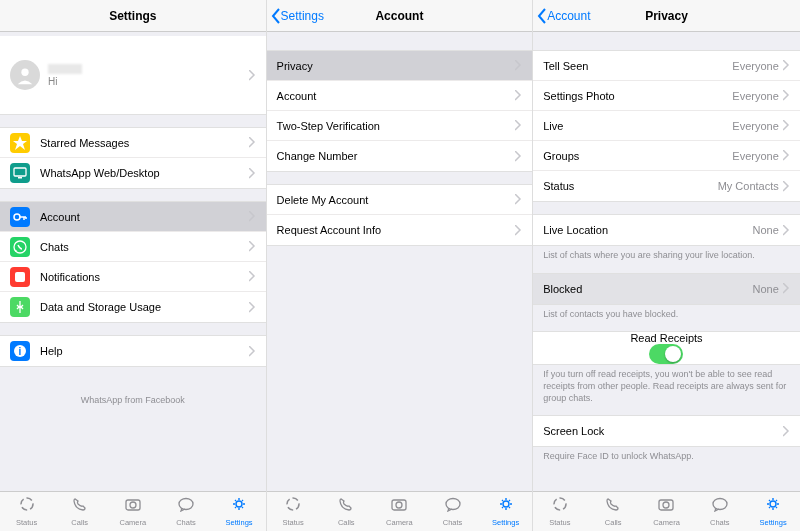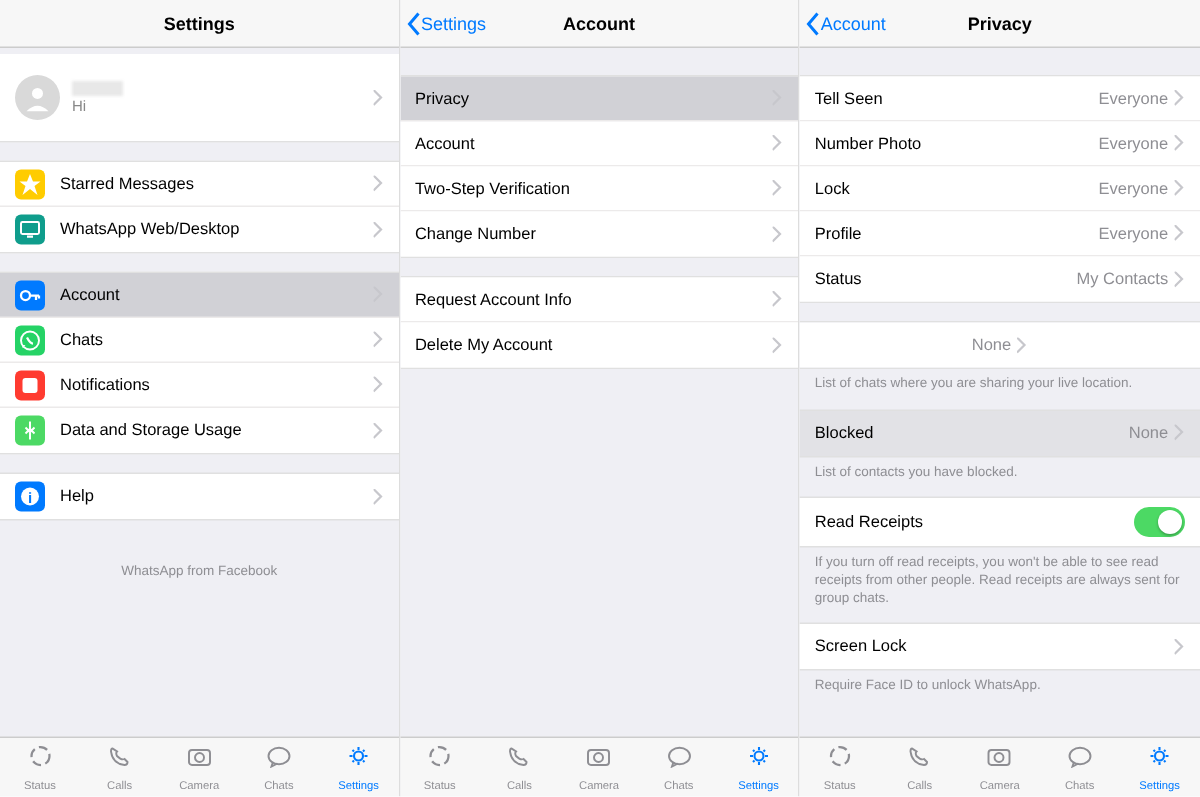--- a/index.html
+++ b/index.html
@@ -55,21 +55,21 @@
 
 .content {
   flex: 1;
   overflow-y: hidden;
   background: #efeff4;
 }
 
 .profile-row {
   background: #fff;
   border-bottom: 1px solid #e0e0e0;
-  padding: 14px 10px;
+  padding: 24px 10px;
   display: flex;
   align-items: center;
   gap: 8px;
   margin-top: 4px;
   cursor: pointer;
 }
 .avatar {
   width: 30px; height: 30px; border-radius: 15px;
   background: #d9d9d9;
   display:flex; align-items:center; justify-content:center;
@@ -138,21 +138,21 @@
 }
 .tab {
   flex:1; display:flex; flex-direction:column; align-items:center; justify-content:center;
   gap:2px; cursor:pointer;
 }
 .tab-icon { color:#8e8e93; }
 .tab.active .tab-icon { color:#007aff; }
 .tab-label { font-size: 7.5px; color:#8e8e93; }
 .tab.active .tab-label { color:#007aff; }
 .tab svg { width:18px; height:16px; }
-.row.tall { height:32px; }
+.row.tall { height:32px;flex-direction:column; }
 
 </style>
 </head>
 <body>
 
 <svg width="0" height="0" style="position:absolute">
   <defs>
     <g id="chev">
         <path d="M0 0 L5 5 L0 10" fill="none" stroke="currentColor" stroke-width="1.5"></path>
       </g>
@@ -390,27 +390,27 @@
         </div>
         <div class="row">
           <div class="label">Change Number</div>
           <svg class="chevron" viewBox="0 0 7 11">
               <use href="#chev"></use>
             </svg>
         </div>
       </div>
       <div class="group">
         <div class="row">
+          <div class="label">Delete My Account</div>
+          <svg class="chevron" viewBox="0 0 7 11">
+              <use href="#chev"></use>
+            </svg>
+        </div>
+        <div class="row">
           <div class="label">Request Account Info</div>
-          <svg class="chevron" viewBox="0 0 7 11">
-              <use href="#chev"></use>
-            </svg>
-        </div>
-        <div class="row">
-          <div class="label">Delete My Account</div>
           <svg class="chevron" viewBox="0 0 7 11">
               <use href="#chev"></use>
             </svg>
         </div>
       </div>
     </div>
     <div class="tabbar">
       <div class="tab">
           <span class="tab-icon"><svg viewBox="0 0 18 16">
               <use href="#tab-status"></use>
@@ -457,51 +457,52 @@
     <div class="content">
       <div class="group" style="margin-top:18px">
         <div class="row">
           <div class="label">Tell Seen</div>
           <div class="value">Everyone</div>
           <svg class="chevron" viewBox="0 0 7 11">
               <use href="#chev"></use>
             </svg>
         </div>
         <div class="row">
-          <div class="label">Number Photo</div>
+          <div class="label">Settings Photo</div>
           <div class="value">Everyone</div>
           <svg class="chevron" viewBox="0 0 7 11">
               <use href="#chev"></use>
             </svg>
         </div>
         <div class="row">
-          <div class="label">Lock</div>
+          <div class="label">Live</div>
           <div class="value">Everyone</div>
           <svg class="chevron" viewBox="0 0 7 11">
               <use href="#chev"></use>
             </svg>
         </div>
         <div class="row">
-          <div class="label">Profile</div>
+          <div class="label">Groups</div>
           <div class="value">Everyone</div>
           <svg class="chevron" viewBox="0 0 7 11">
               <use href="#chev"></use>
             </svg>
         </div>
         <div class="row">
           <div class="label">Status</div>
           <div class="value">My Contacts</div>
           <svg class="chevron" viewBox="0 0 7 11">
               <use href="#chev"></use>
             </svg>
         </div>
       </div>
 
       <div class="group">
         <div class="row">
+          <div class="label">Live Location</div>
           <div class="value">None</div>
           <svg class="chevron" viewBox="0 0 7 11">
               <use href="#chev"></use>
             </svg>
         </div>
       </div>
       <div class="group-footer">List of chats where you are sharing your live location.</div>
 
       <div class="group tight-top">
         <div class="row selected-light">

